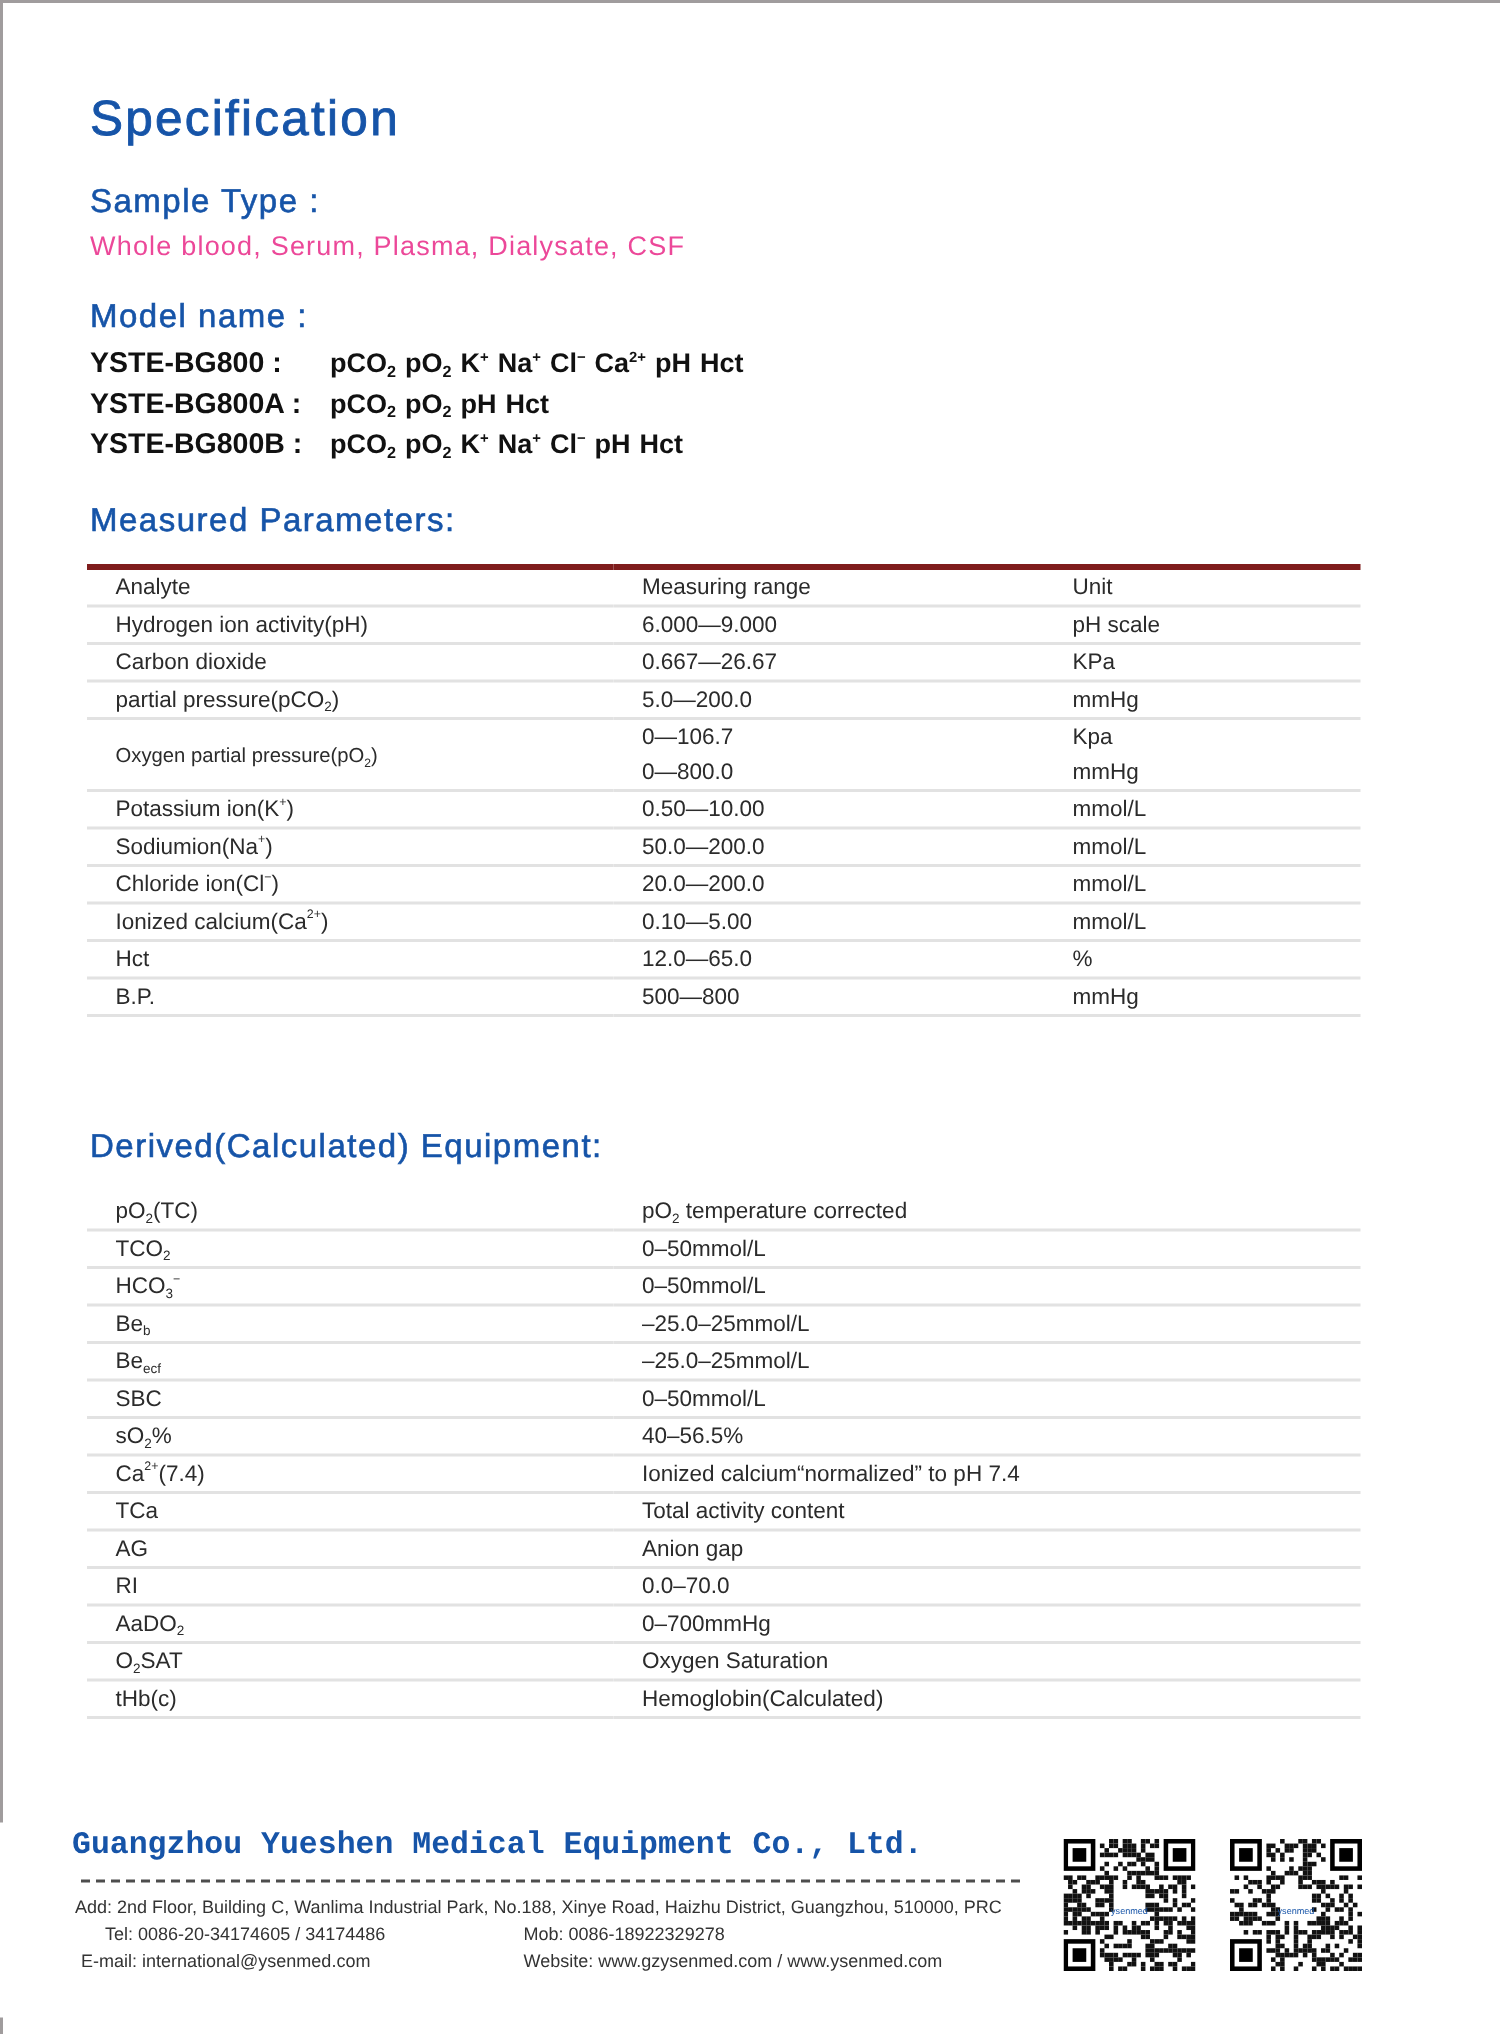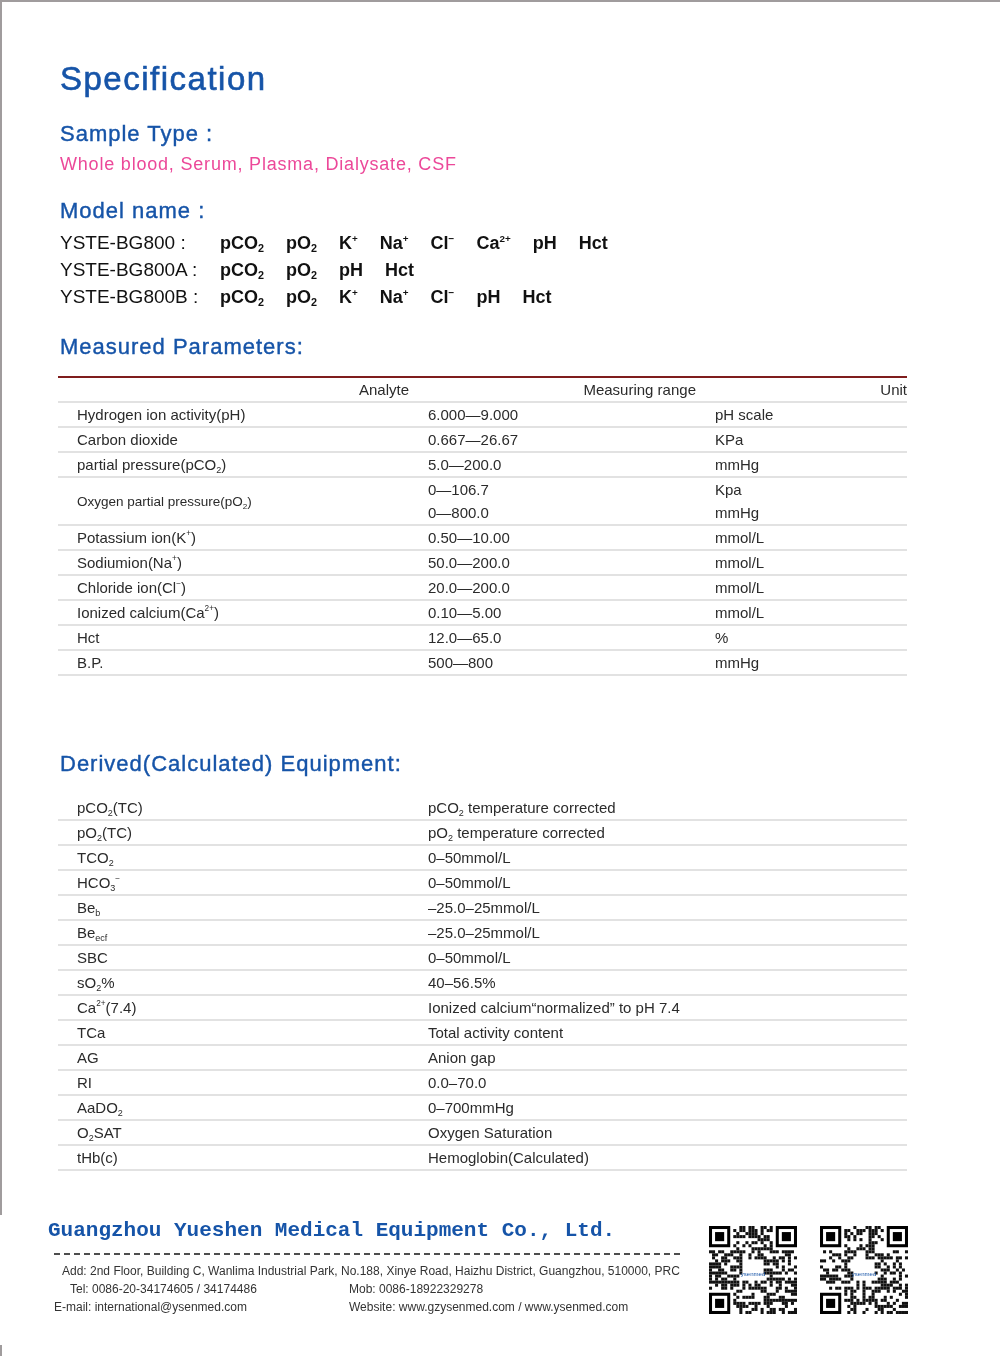--- a/index.html
+++ b/index.html
@@ -20,29 +20,29 @@
     position: absolute; left: 60px; margin: 0;
     font-size: 22px; font-weight: normal; letter-spacing: 1px; color: #1654a8;
     -webkit-text-stroke: 0.4px #1654a8;
   }
   .sample-text {
     position: absolute; left: 60px; top: 154px; font-size: 18px; letter-spacing: 0.8px; color: #ec4899;
   }
 
   .models { position: absolute; left: 60px; top: 232px; }
   .model-row { display: flex; align-items: baseline; height: 27px; font-size: 19px; color: #111; }
-  .model-name { width: 160px; white-space: nowrap; }
-  .model-params { display: flex; gap: 22px; font-weight: bold; font-size: 18px; }
+  .model-name { width: 160px; white-space: nowrap; font-weight: bold; }
+  .model-params { display: flex; gap: 6px; font-weight: bold; font-size: 18px; }
   .model-params span { white-space: nowrap; }
   sub { font-size: 60%; vertical-align: -3px; line-height: 0; }
   sup { font-size: 55%; vertical-align: 7px; line-height: 0; }
 
   table { position: absolute; left: 58px; width: 849px; border-collapse: collapse; font-size: 15px; color: #2b2b2b; }
   table td { height: 23px; padding: 0 0 0 19px; border-bottom: 2px solid #e2e2e2; vertical-align: middle; }
-  table tr.first td { border-top: 2px solid #7f1d1d; text-align: right; }
+  table tr.first td { border-top: 4px solid #7f1d1d; }
   .col1 { width: 332px; }
   .col2 { width: 268px; }
   td.nb { border-bottom: none; }
   .small-analyte { font-size: 13.5px; }
 
   .company {
     position: absolute; left: 48px; top: 1219px; font-family: Liberation Mono, monospace;
     font-weight: bold; font-size: 21px; color: #1654a8;
   }
   .dashes {
@@ -165,24 +165,20 @@
         <td>500—800</td>
         <td>mmHg</td>
       </tr>
     </tbody>
 </table>
 
 <h2 class="h2" style="top:751px;">Derived(Calculated) Equipment:</h2>
 <table style="top:796px;">
   <tbody id="derived-body">
       <tr>
-        <td class="col1">pCO<sub>2</sub>(TC)</td>
-        <td>pCO<sub>2</sub> temperature corrected</td>
-      </tr>
-      <tr>
         <td class="col1">pO<sub>2</sub>(TC)</td>
         <td>pO<sub>2</sub> temperature corrected</td>
       </tr>
       <tr>
         <td class="col1">TCO<sub>2</sub></td>
         <td>0–50mmol/L</td>
       </tr>
       <tr>
         <td class="col1">HCO<sub>3</sub><sup>−</sup></td>
         <td>0–50mmol/L</td>
@@ -229,21 +225,21 @@
       </tr>
       <tr>
         <td class="col1">tHb(c)</td>
         <td>Hemoglobin(Calculated)</td>
       </tr>
     </tbody>
 </table>
 
 <div class="company">Guangzhou Yueshen Medical Equipment Co., Ltd.</div>
 <div class="dashes"></div>
-<div class="foot-text" style="left:62px; top:1264px;">Add: 2nd Floor, Building C, Wanlima Industrial Park, No.188, Xinye Road, Haizhu District, Guangzhou, 510000, PRC</div>
+<div class="foot-text" style="left:50px; top:1264px;">Add: 2nd Floor, Building C, Wanlima Industrial Park, No.188, Xinye Road, Haizhu District, Guangzhou, 510000, PRC</div>
 <div class="foot-text" style="left:70px; top:1282px;">Tel: 0086-20-34174605 / 34174486</div>
 <div class="foot-text" style="left:349px; top:1282px;">Mob: 0086-18922329278</div>
 <div class="foot-text" style="left:54px; top:1300px;">E-mail: international@ysenmed.com</div>
 <div class="foot-text" style="left:349px; top:1300px;">Website: www.gzysenmed.com / www.ysenmed.com</div>
 
 <svg class="qr" style="left:709px;" id="qr1" viewBox="0 0 29 29">
     <rect x="10" y="0" width="1" height="1" fill="#111"></rect>
     <rect x="11" y="0" width="1" height="1" fill="#111"></rect>
     <rect x="13" y="0" width="1" height="1" fill="#111"></rect>
     <rect x="14" y="0" width="1" height="1" fill="#111"></rect>

